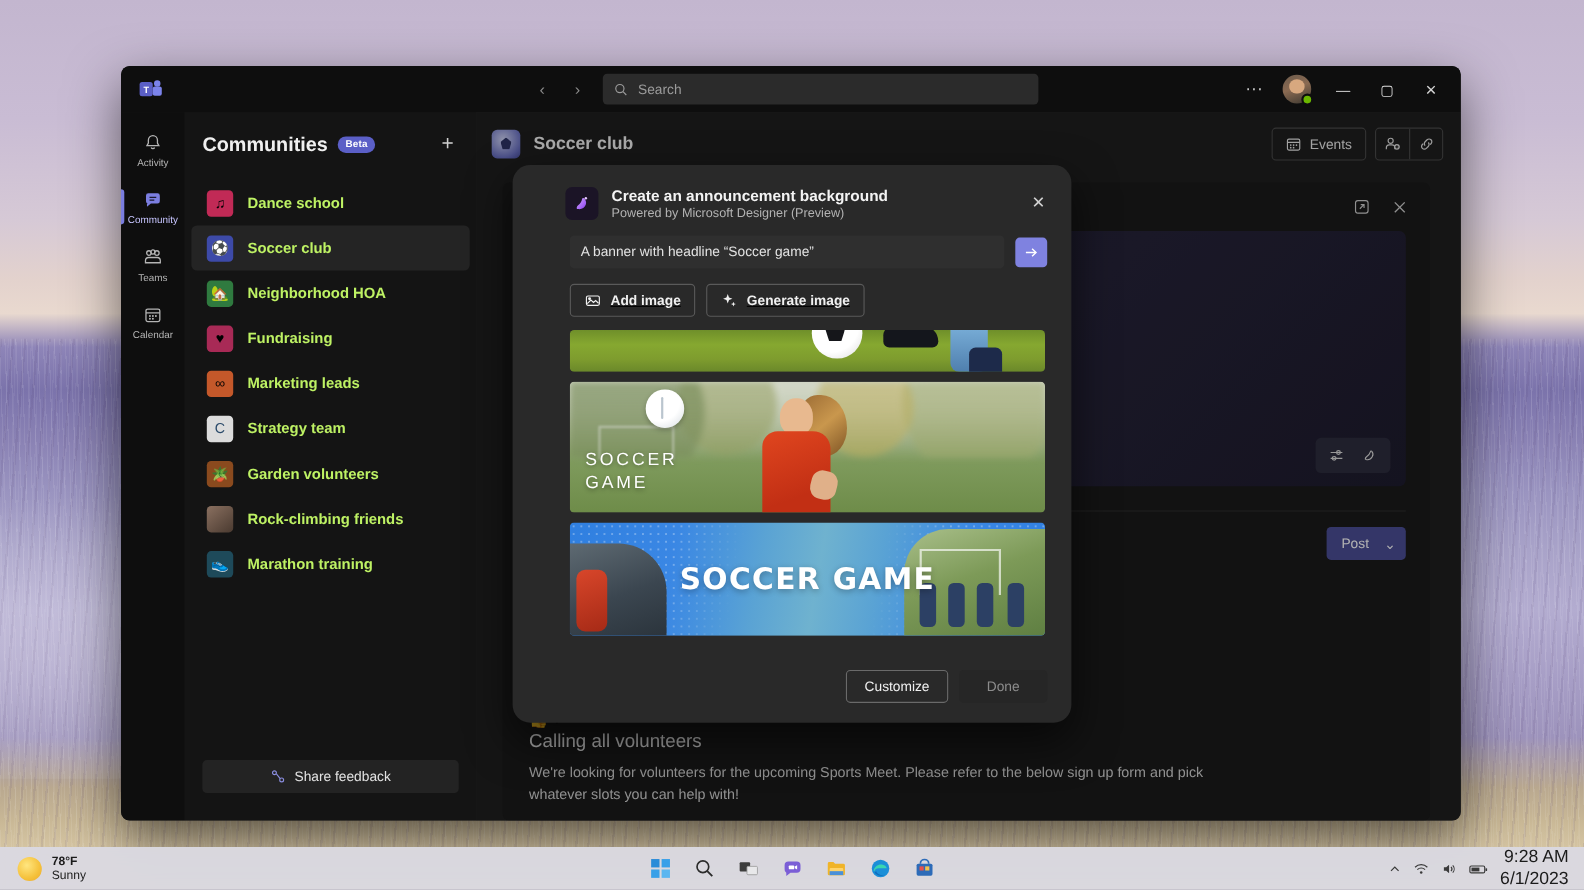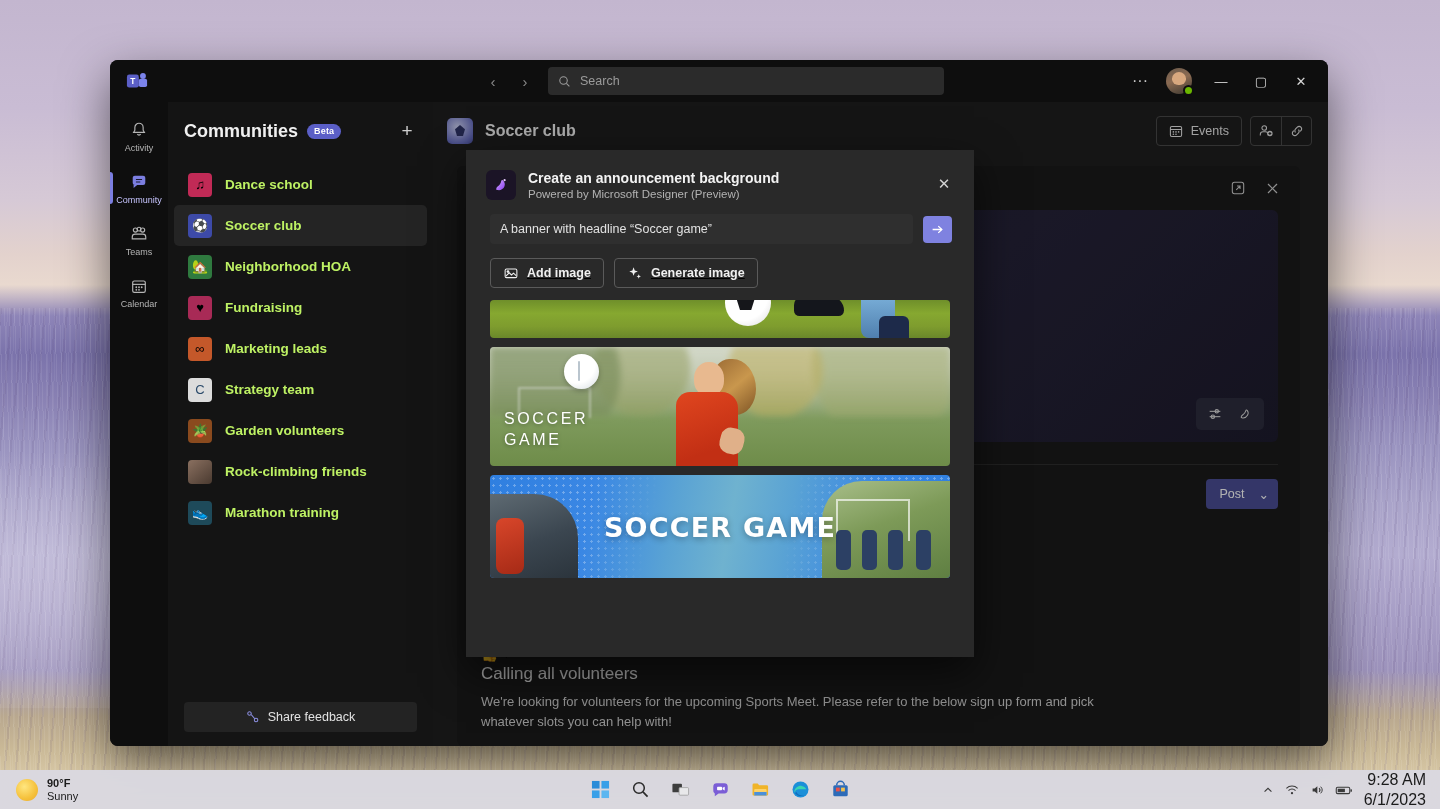--- a/index.html
+++ b/index.html
@@ -112,21 +112,21 @@
   .comm-add { margin-left:auto; width:28px;height:28px;display:flex;align-items:center;justify-content:center;color:#cfcfcf;font-size:19px;cursor:pointer;border-radius:4px;}
   .comm-list { flex:1; overflow:hidden; padding-top: 4px; }
   .comm-item {
     height: 41px; display:flex; align-items:center; gap: 13px; padding: 0 14px; margin: 0 6px;
     border-radius: 5px; cursor:pointer;
   }
   .comm-item.selected { background: #242424; }
   .comm-avatar { width: 24px; height:24px; border-radius:4px; flex-shrink:0; position:relative; overflow:hidden;
     display:flex;align-items:center;justify-content:center;font-size:13px;}
   .comm-name { font-size: 13.5px; color:#bef264; white-space:nowrap;font-weight:bold; }
-  .feedback-wrap { padding: 10px 16px 14px; }
+  .feedback-wrap { padding: 10px 16px 25px; }
   .share-feedback {
     height: 30px; background:#232323; border-radius:4px; display:flex; align-items:center;
     justify-content:center; gap:8px; color:#e2e2e2; font-size:12.5px; cursor:pointer;
   }
 
   
   .main { flex: 1; background: #1f1f1f; display:flex; flex-direction:column; min-width:0; position:relative; }
   .main-head { height: 58px; display:flex; align-items:center; padding: 0 16px 0 14px; gap:12px; flex-shrink:0; }
   .main-avatar { width:26px;height:26px;border-radius:5px;
     background: radial-gradient(circle at 40% 35%, #cfd3f5, #6b72c4 70%, #444a96);
@@ -175,22 +175,22 @@
   
   .feed-post { margin: 0 28px 0 24px; background:#1a1a1a; border-radius:0 0 6px 6px; padding: 8px 24px 14px; }
   .fp-reactions { display:flex; gap:2px; font-size:14px; margin-bottom: 2px; }
   .fp-title { font-size:17px; color:#e9e9e9; margin-bottom: 8px; }
   .fp-body { font-size:13px; color:#cfcfcf; line-height:1.55; max-width: 640px; }
 
   
   .scrim { position:absolute; inset:0; background: rgba(0,0,0,0.30); }
   .dialog {
     position: absolute; left: 356px; top: 90px; width: 508px; height: 507px;
-    background: #292929; border-radius: 0; box-shadow: 0 16px 40px rgba(0,0,0,.6);
-    display:flex; flex-direction:column; overflow:hidden;
+    background: #292929; border-radius: 16px; box-shadow: 0 16px 40px rgba(0,0,0,.6);
+    display:flex; flex-direction:column; overflow:hidden;padding-left:28px;
   }
   .dlg-head { display:flex; align-items:flex-start; padding: 20px 16px 0 20px; gap: 12px; }
   .dlg-app-icon {
     width: 30px; height:30px; border-radius:6px; background:#1b1426; flex-shrink:0;
     display:flex;align-items:center;justify-content:center;
   }
   .dlg-title { font-size: 14px; font-weight:bold; color:#f3f3f3; }
   .dlg-sub { font-size: 11.5px; color:#b3b3b3; margin-top: 2px; }
   .dlg-close { margin-left:auto; width:28px;height:28px;display:flex;align-items:center;justify-content:center;color:#d2d2d2;cursor:pointer;border-radius:4px;font-size:15px;}
   .dlg-input-row { margin: 14px 22px 0 24px; display:flex; align-items:center; gap: 10px; }
@@ -614,28 +614,32 @@
             <div class="pl" style="left:14px"></div>
             <div class="pl" style="left:40px"></div>
             <div class="pl" style="left:66px"></div>
             <div class="pl" style="left:94px"></div>
           </div>
           <div class="t3-text">SOCCER GAME</div>
         </div>
       </div>
     </div>
 
+    <div class="dlg-foot">
+      <div class="foot-btn foot-customize">Customize</div>
+      <div class="foot-btn foot-done">Done</div>
+    </div>
   </div>
 </div>
 
 <div class="taskbar">
   <div class="tb-weather">
     <div class="tb-sun"></div>
     <div class="tb-weather-text">
-      <div class="tb-temp">90°F</div>
+      <div class="tb-temp">78°F</div>
       <div class="tb-cond">Sunny</div>
     </div>
   </div>
 
   <div class="tb-center">
     <div class="tb-ico">
       <svg width="19" height="19" viewBox="0 0 20 20">
           <rect x="1" y="1" width="8" height="8" fill="#2a8cd8"></rect>
           <rect x="11" y="1" width="8" height="8" fill="#39a0e8"></rect>
           <rect x="1" y="11" width="8" height="8" fill="#39a0e8"></rect>

